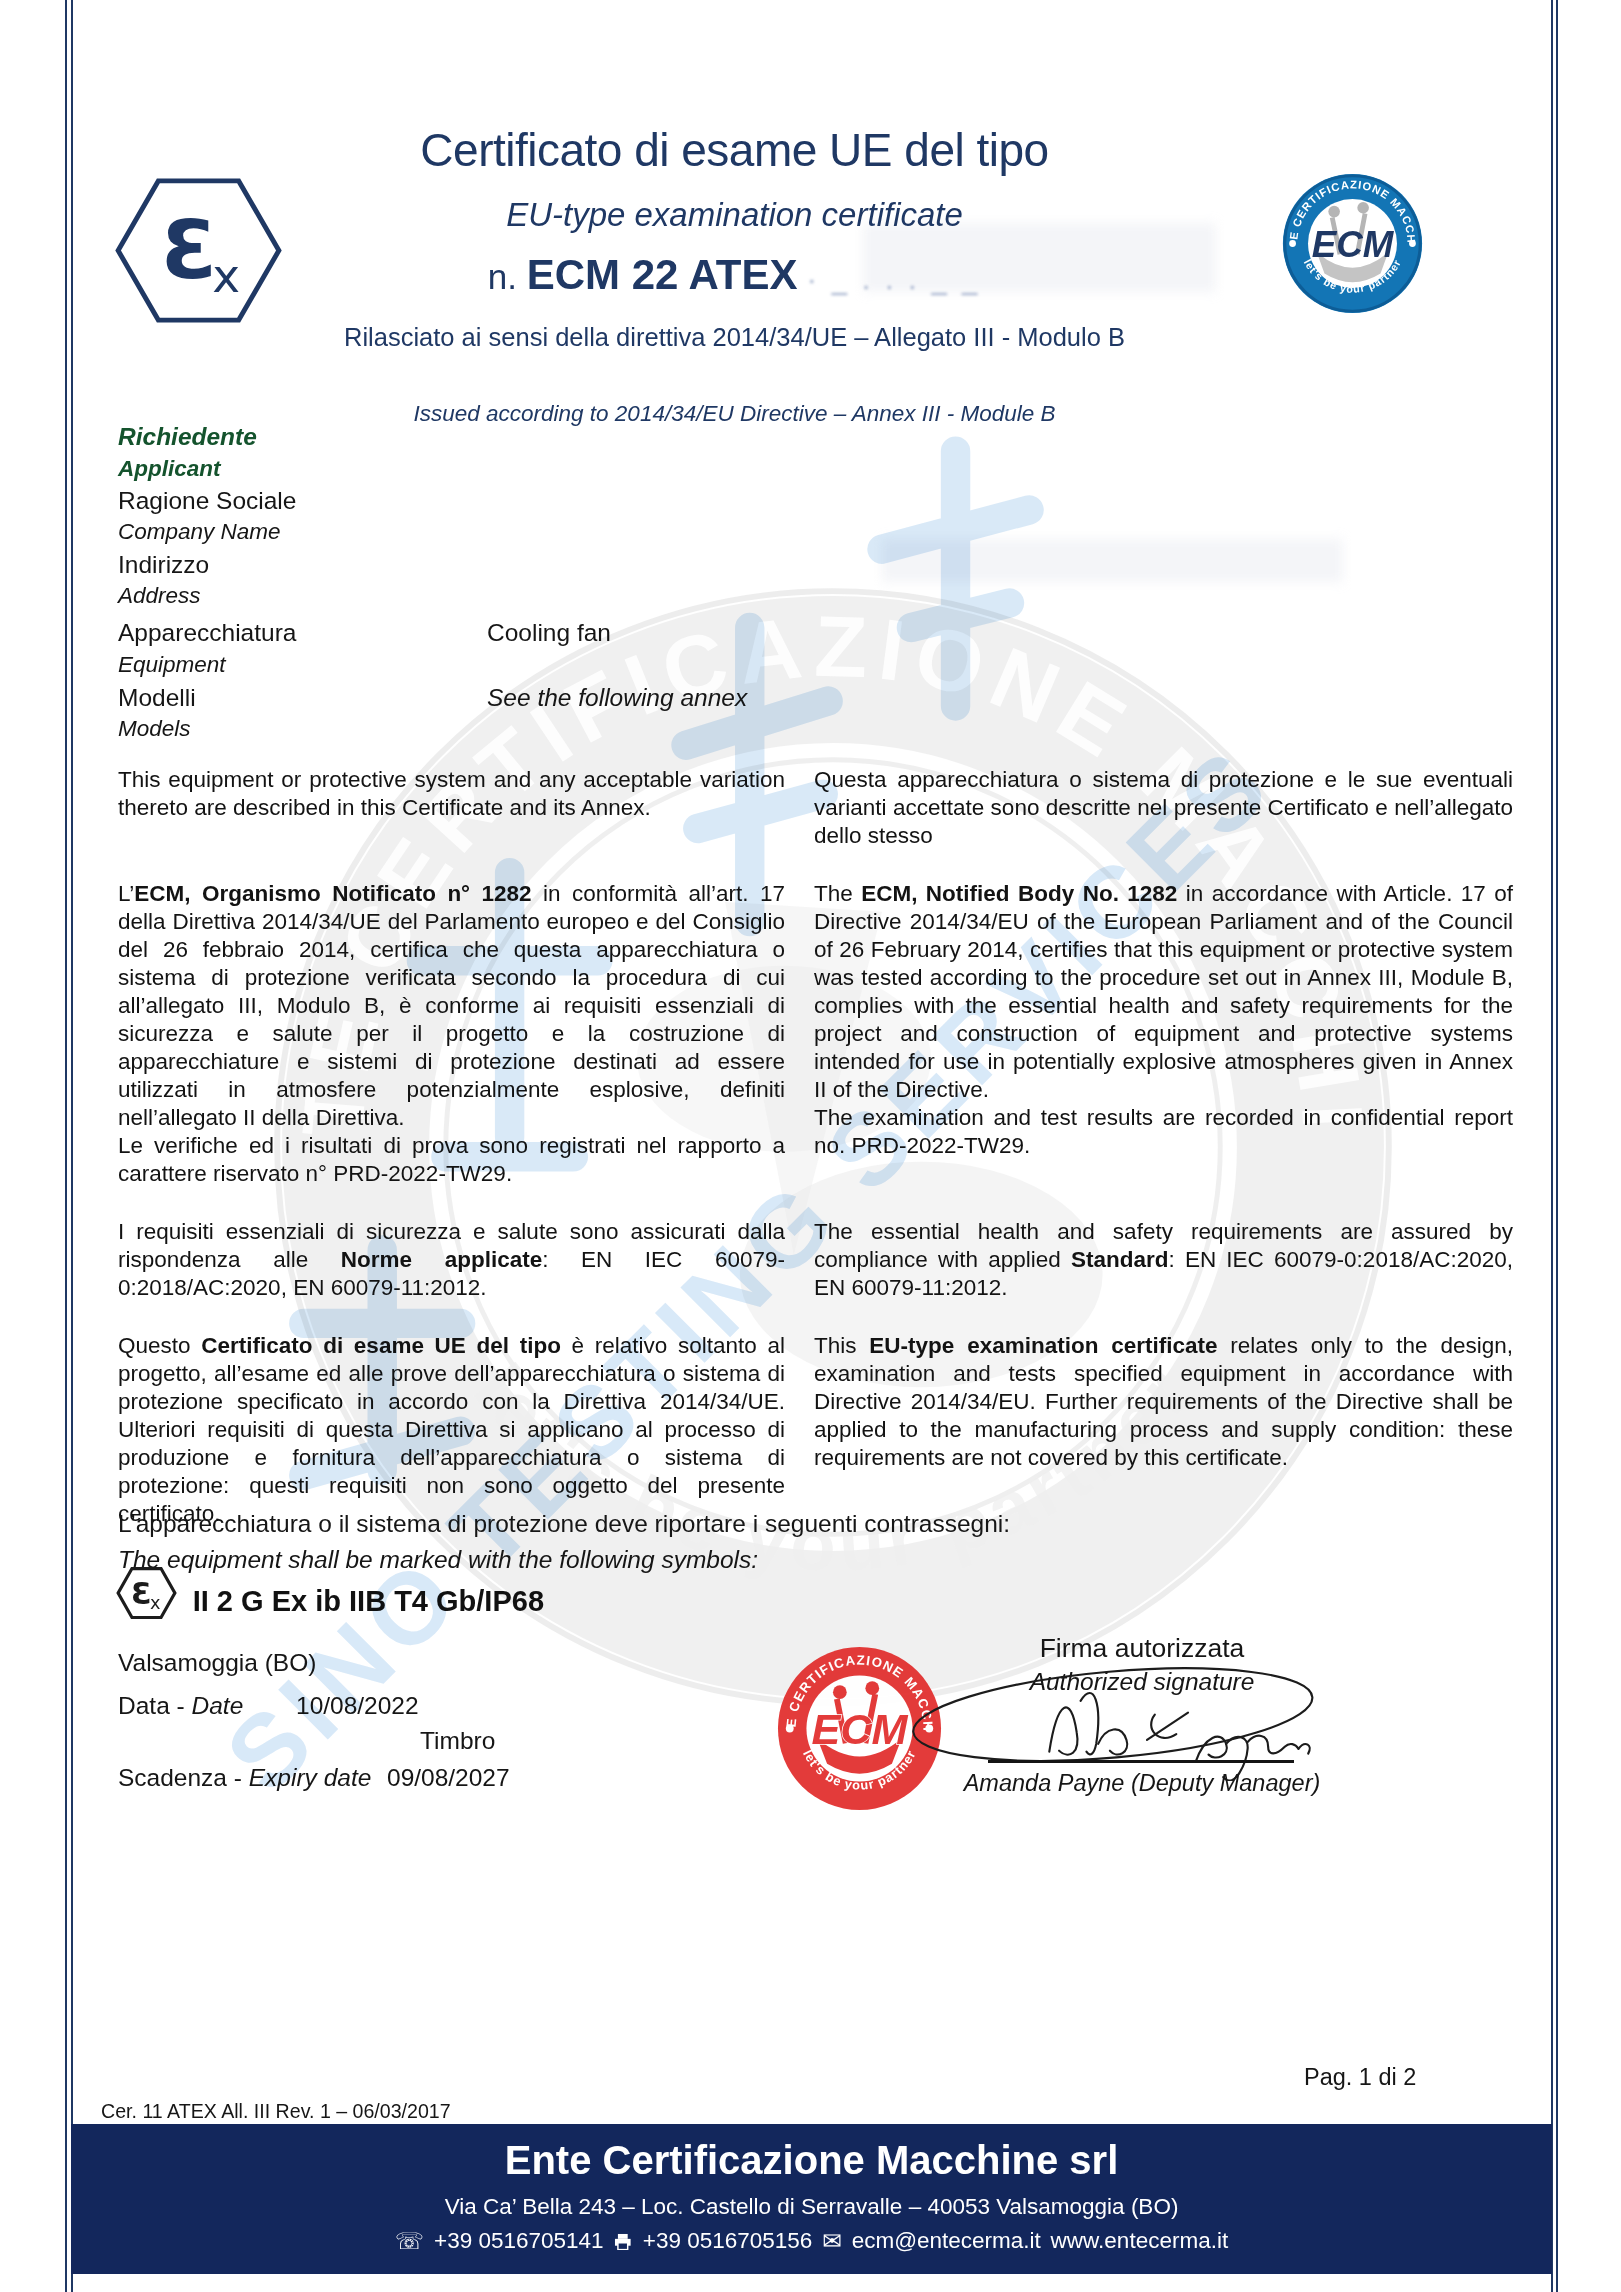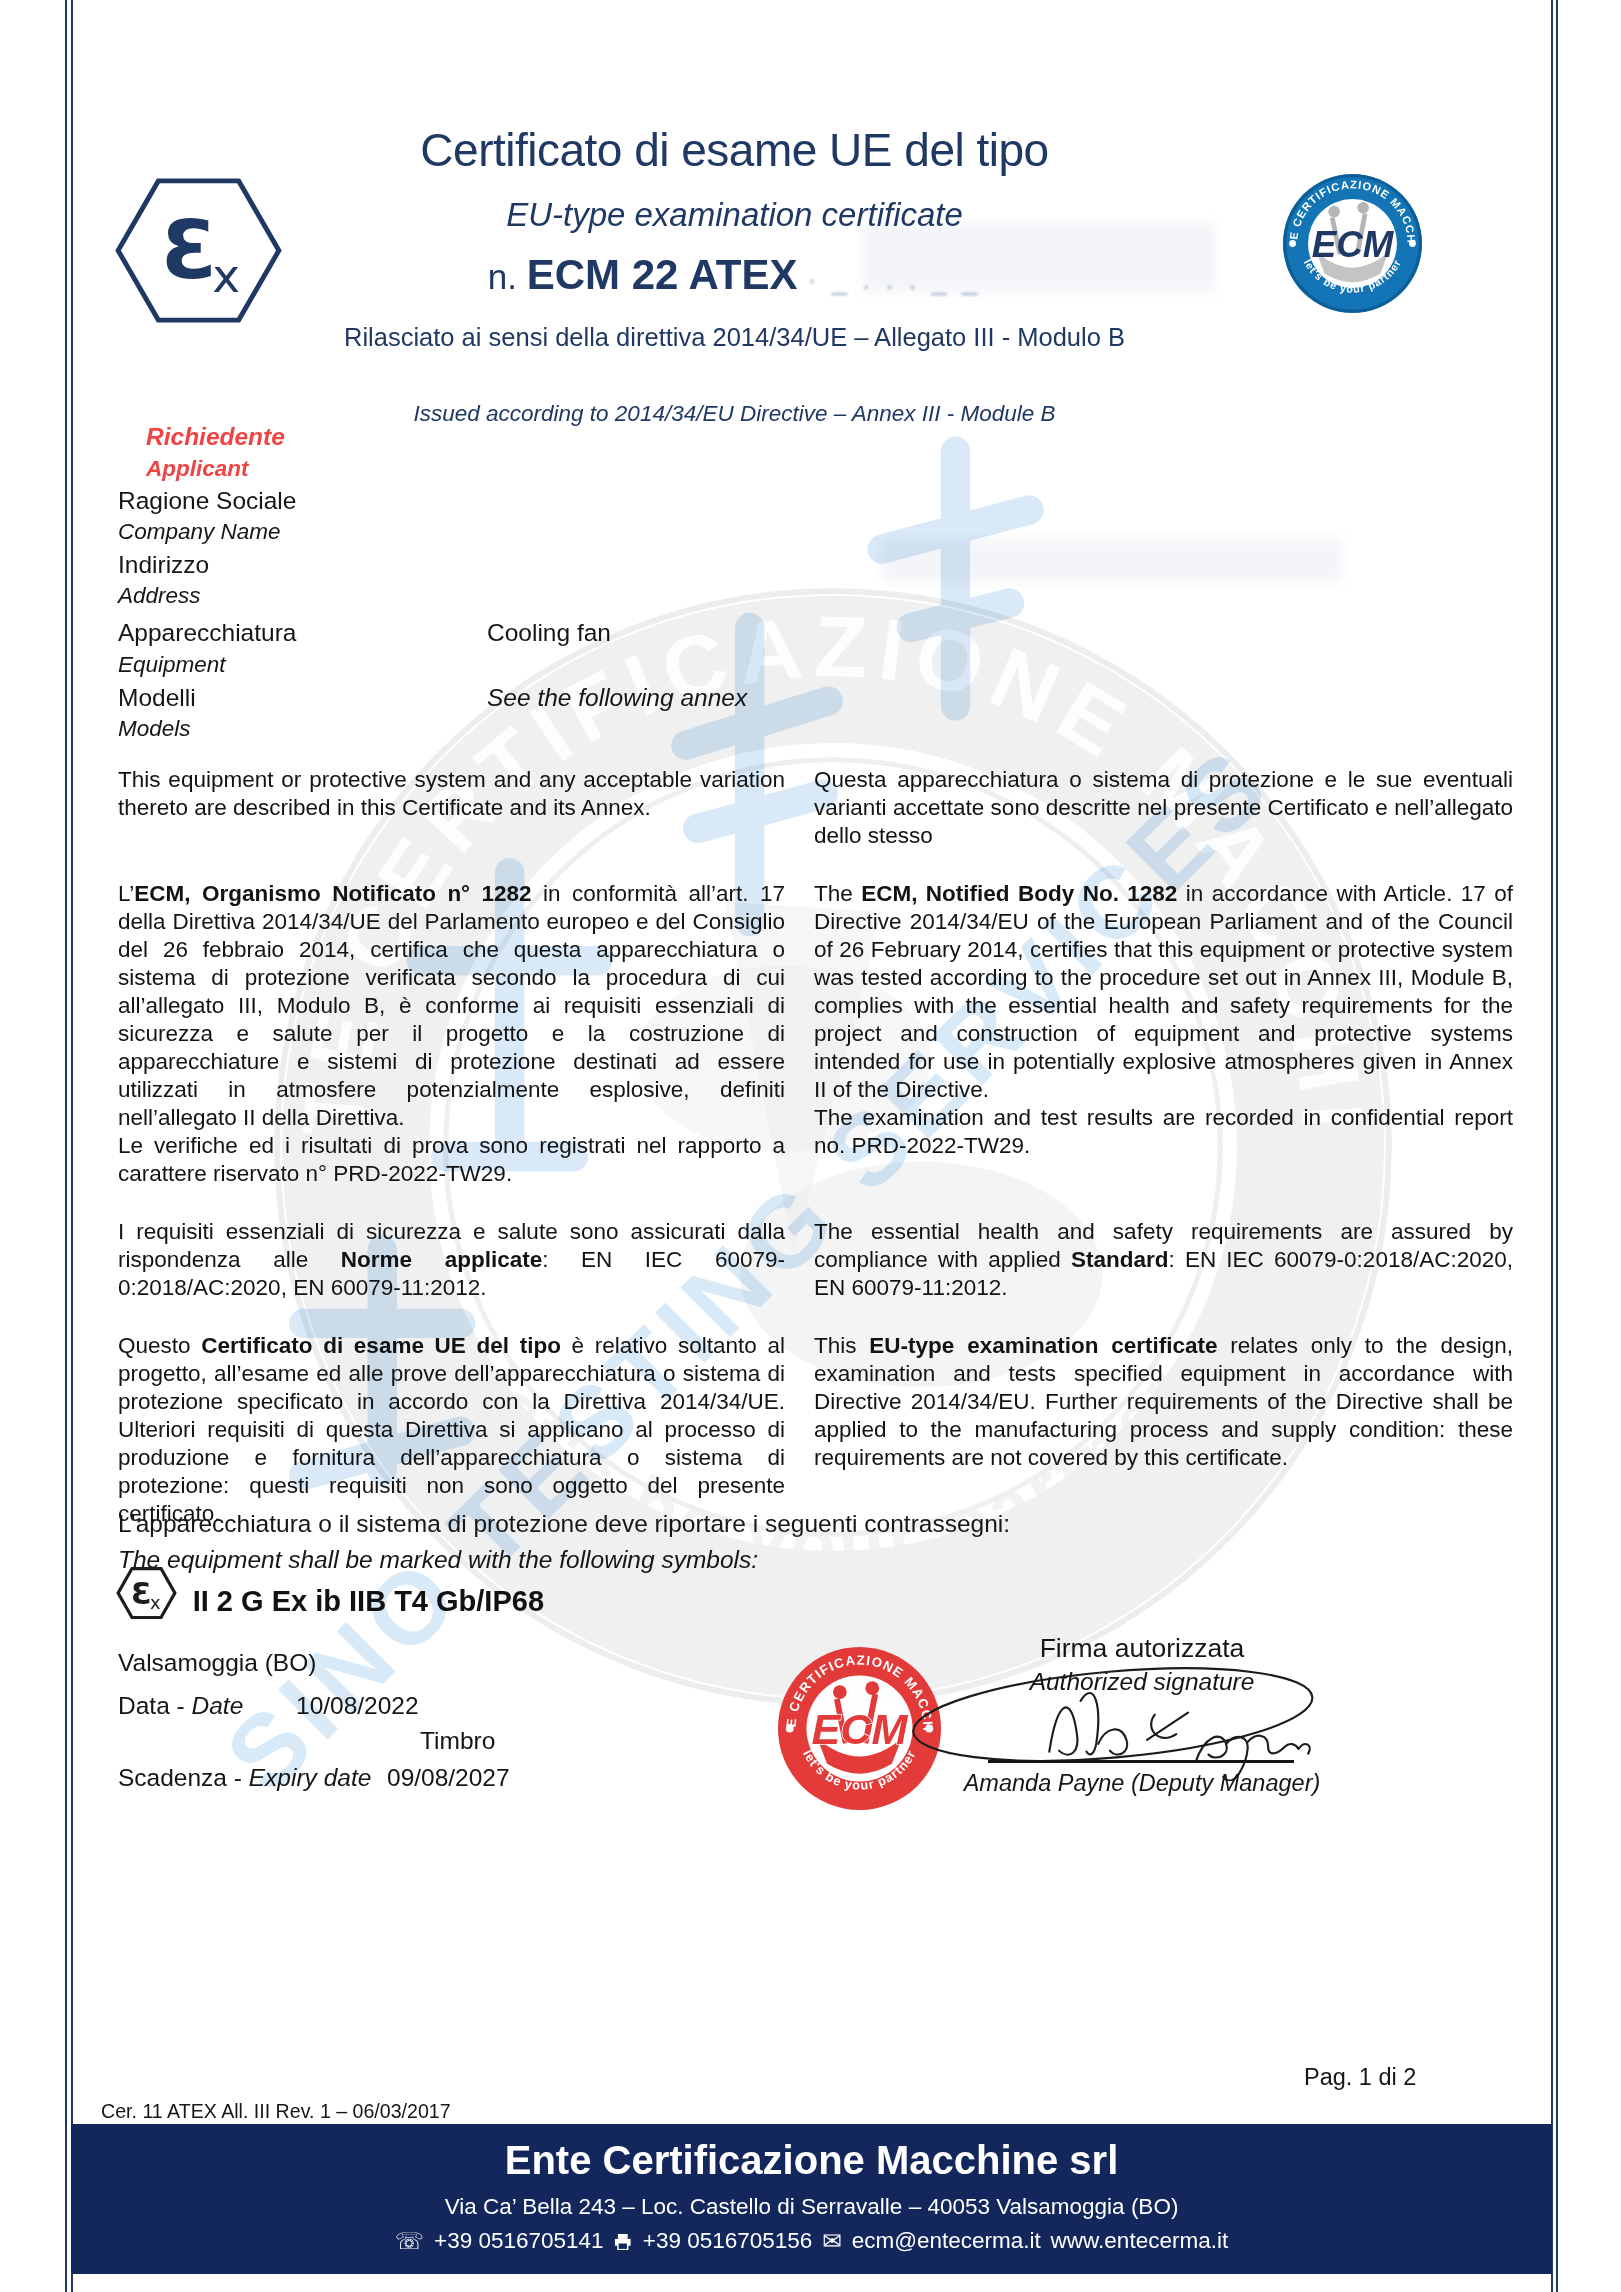--- a/index.html
+++ b/index.html
@@ -19,21 +19,21 @@
   .certline{top:251px;font-size:35px;}
   .certline .num{font-size:42px;font-weight:bold;}
   .certline .redact{font-size:27.4px;color:#93a3c4;filter:blur(1.4px);letter-spacing:3.9px;}
   .dir-it{top:323px;font-size:25.5px;}
   .dir-en{top:357px;font-size:22.5px;font-style:italic;margin-top:44px;}
   .exlogo{position:absolute;left:114px;top:176px;z-index:2;}
   .ecmlogo{position:absolute;left:1280px;top:169px;z-index:2;}
   
   .lab{position:absolute;left:118px;z-index:2;font-size:24.5px;}
   .lab.en{font-size:22.5px;font-style:italic;}
-  .lab.navy{color:#ef4444;font-weight:bold;font-style:italic;margin-left:28px;}
+  .lab.navy{color:#14532d;font-weight:bold;font-style:italic;}
   .fieldval{position:absolute;left:487px;z-index:2;font-size:24.5px;}
   .fieldval.i{font-style:italic;}
   .smudge{position:absolute;background:rgba(200,207,220,.20);filter:blur(5.9px);z-index:1;}
   
   .bodygrid{position:absolute;left:118px;top:766px;width:1396px;display:grid;
             grid-template-columns:667px 699px;column-gap:29px;z-index:2;
             font-size:22.5px;line-height:28px;text-align:justify;color:#131313;}
   .bodygrid .cell{margin:0 0 30px 0;}
   .bodygrid p{margin:0;}
   .b{font-weight:bold;}

